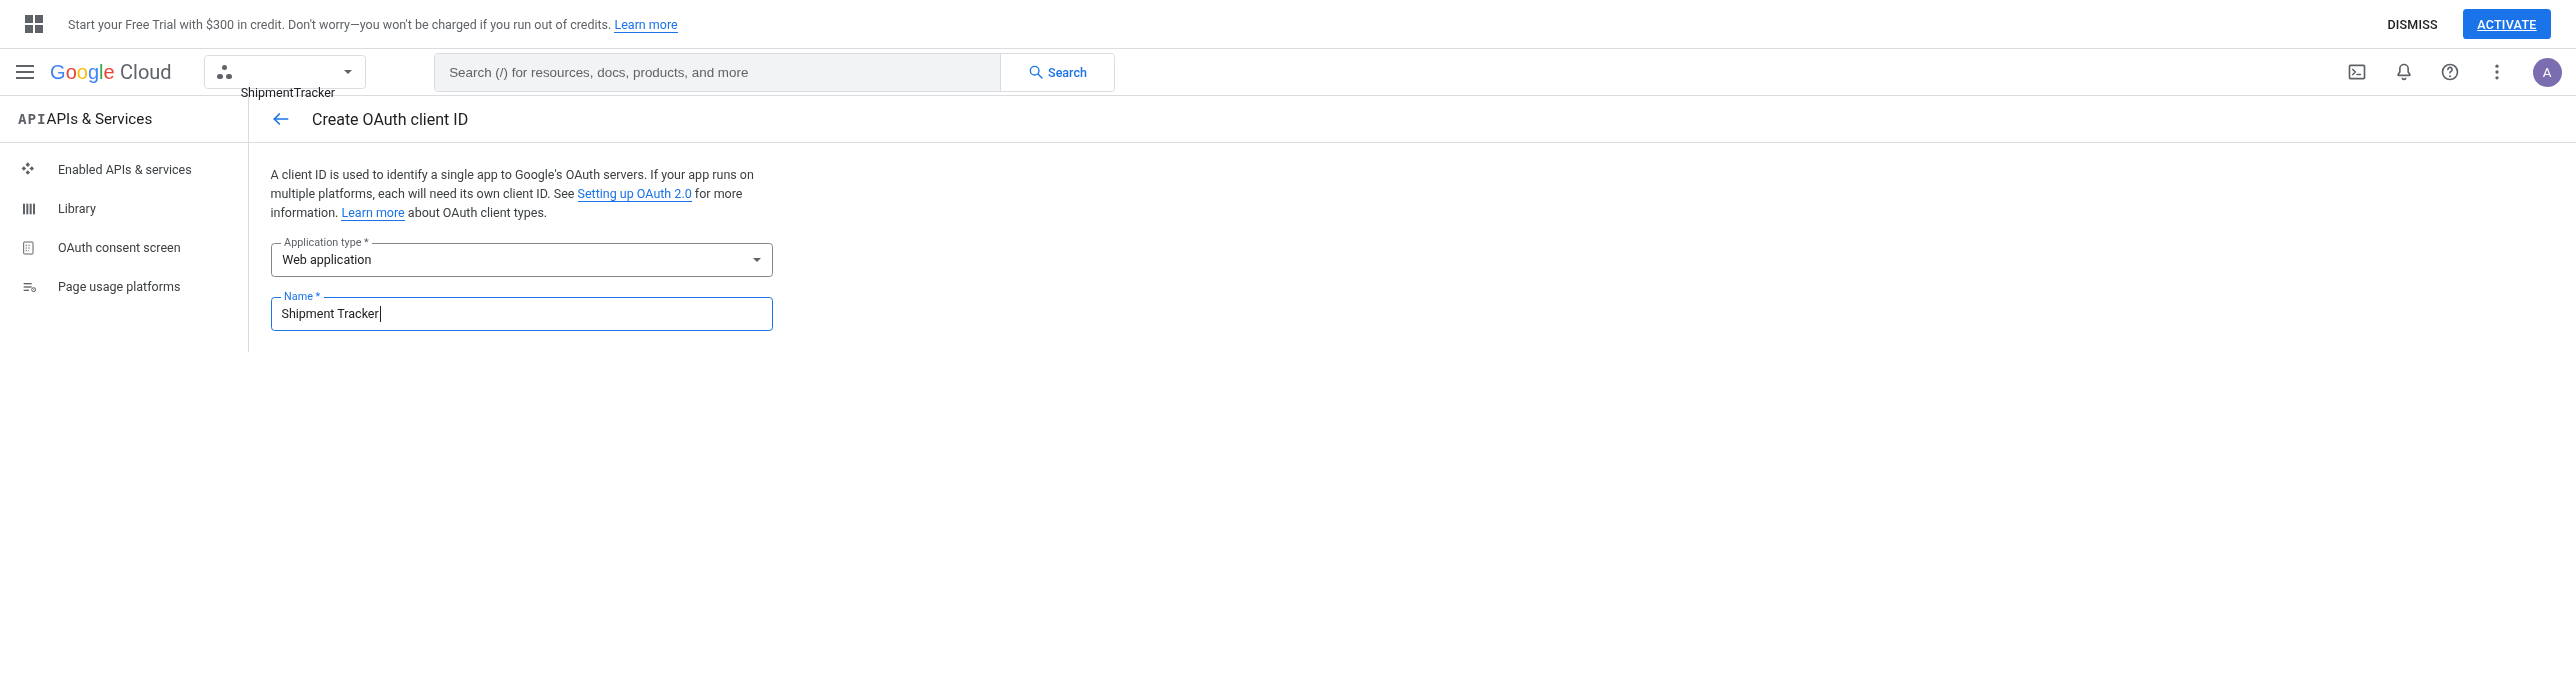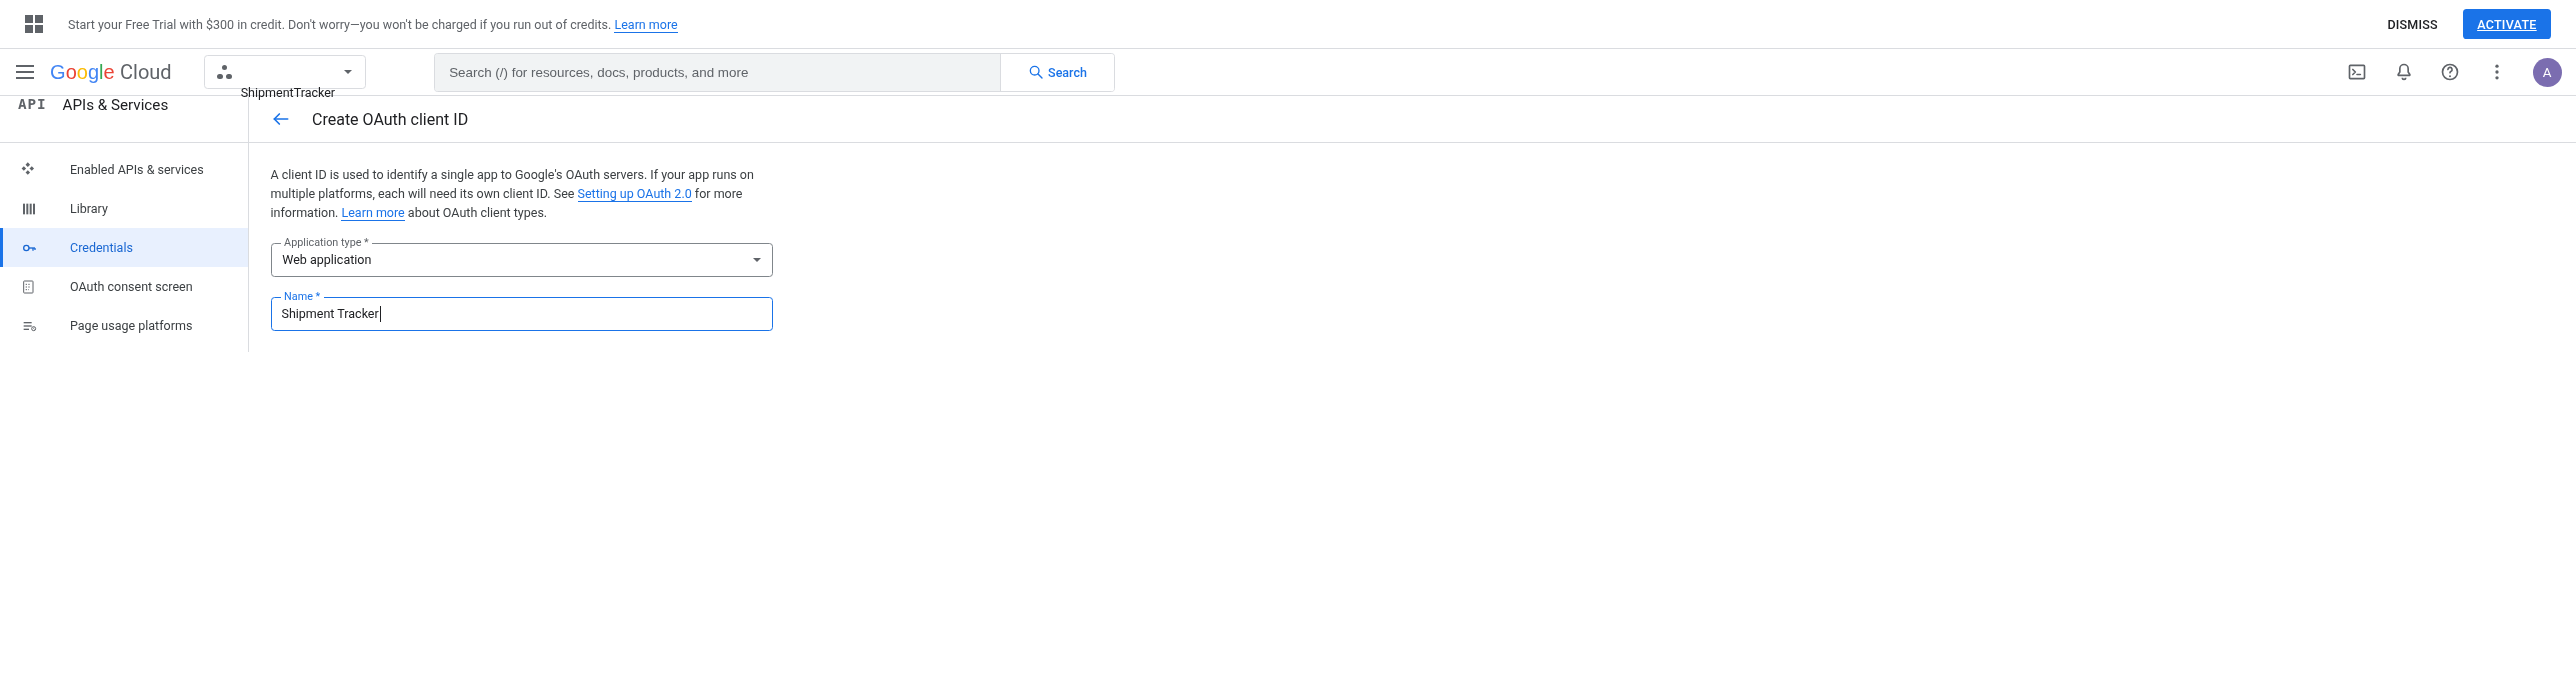--- a/index.html
+++ b/index.html
@@ -65,25 +65,25 @@
     display:flex; align-items:center; gap:4px; height:100%; padding:0 27px; border-left:0.9px solid var(--border); color: var(--blue); font-weight:500; cursor:pointer; background:#fff;
   }
   .mag { width:16px; height:16px; }
   .util { margin-left:auto; display:flex; align-items:center; gap:25px; color:#5f6368; }
   .util .icon { width:21.5px; height:21.5px; cursor:pointer; display:flex; align-items:center; justify-content:center; }
   .avatar { width:29px; height:29px; border-radius:50%; background: var(--avatar); color:#fff; display:flex; align-items:center; justify-content:center; font-size:13.4px;}
 
   
   .body { display:flex; }
   .side { width:249px; border-right:0.9px solid var(--border); }
-  .side-head { display:flex; gap:16px; height:47px; padding:0 18px; border-bottom:0.9px solid var(--border);}
+  .side-head { display:flex; align-items:center; height:47px; padding:0 18px; border-bottom:0.9px solid var(--border);}
   .api-glyph { font-family: ui-monospace, Menlo, monospace; font-weight:700; color:#5f6368; font-size:14.3px; letter-spacing:0.9px;}
   .side-title { font-size:15.2px; color: var(--text-strong);}
   .nav { padding:7.2px 0; }
-  .nav-item { display:flex; align-items:center; gap:32px; height:39px; padding:0 20px; font-size:12.5px; color: var(--text); cursor:pointer;}
+  .nav-item { display:flex; align-items:center; gap:20px; height:39px; padding:0 20px; font-size:12.5px; color: var(--text); cursor:pointer;}
   .nav-item.selected { background: var(--selected-bg); color: var(--selected-text); position:relative;}
   .nav-item.selected::before { content:""; position:absolute; left:0; top:0; bottom:0; width:2.7px; background: var(--blue);}
   .nav-item.selected .nav-icon svg { stroke: var(--selected-text); fill: var(--selected-text);}
   .nav-icon { width:18px; height:18px; color:#5f6368; display:flex; align-items:center; justify-content:center;}
 
   .main { flex:1; }
   .main-head { display:flex; align-items:center; gap:21.5px; height:47px; padding:0 21.5px; border-bottom:0.9px solid var(--border);}
   .back-arrow { color: var(--blue); cursor:pointer; display:flex; }
   .page-title { font-size:16px; color: var(--text-strong);}
   .content { padding:21.5px 0 21.5px 21.5px; max-width: 806px;}
@@ -202,31 +202,20 @@
         <span class="nav-icon">
           <svg width="16" height="16" viewBox="0 0 24 24">
                 <rect x="3" y="4" width="3" height="16" fill="#5f6368"></rect>
                 <rect x="8" y="4" width="3" height="16" fill="#5f6368"></rect>
                 <rect x="13" y="4" width="3" height="16" fill="#5f6368"></rect>
                 <rect x="18" y="4" width="3" height="16" fill="#5f6368"></rect>
               </svg>
         </span>
         <span>Library</span>
       </div>
-      <div class="nav-item selected">
-        <span class="nav-icon">
-          <svg width="16" height="16" viewBox="0 0 24 24">
-                <circle cx="8" cy="12" r="4" fill="none" stroke="#1967d2" stroke-width="2"></circle>
-                <line x1="12" y1="12" x2="21" y2="12" stroke="#1967d2" stroke-width="2"></line>
-                <line x1="18" y1="12" x2="18" y2="16" stroke="#1967d2" stroke-width="2"></line>
-                <line x1="21" y1="12" x2="21" y2="15" stroke="#1967d2" stroke-width="2"></line>
-              </svg>
-        </span>
-        <span>Credentials</span>
-      </div>
       <div class="nav-item">
         <span class="nav-icon">
           <svg width="16" height="16" viewBox="0 0 24 24">
                 <rect x="4" y="3" width="14" height="18" rx="1" fill="none" stroke="#5f6368" stroke-width="1.5"></rect>
                 <line x1="7" y1="8" x2="15" y2="8" stroke="#5f6368" stroke-width="1.5" stroke-dasharray="2 2"></line>
                 <line x1="7" y1="12" x2="15" y2="12" stroke="#5f6368" stroke-width="1.5" stroke-dasharray="2 2"></line>
                 <line x1="7" y1="16" x2="12" y2="16" stroke="#5f6368" stroke-width="1.5" stroke-dasharray="2 2"></line>
               </svg>
         </span>
         <span>OAuth consent screen</span>

